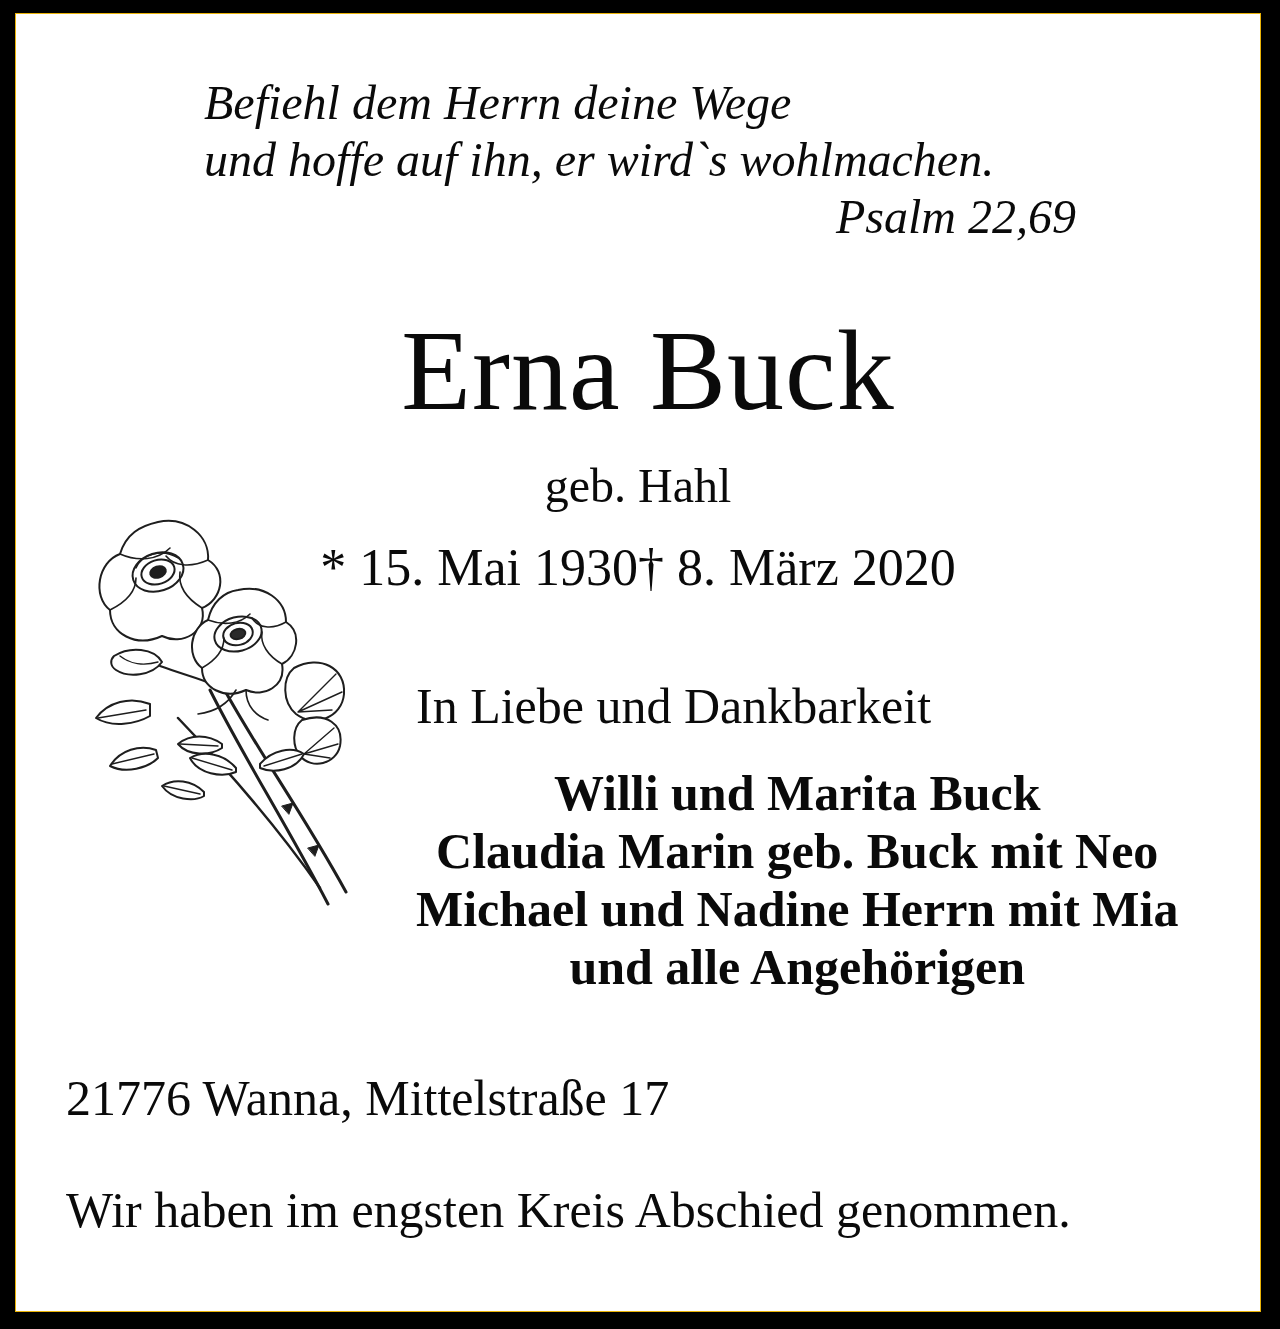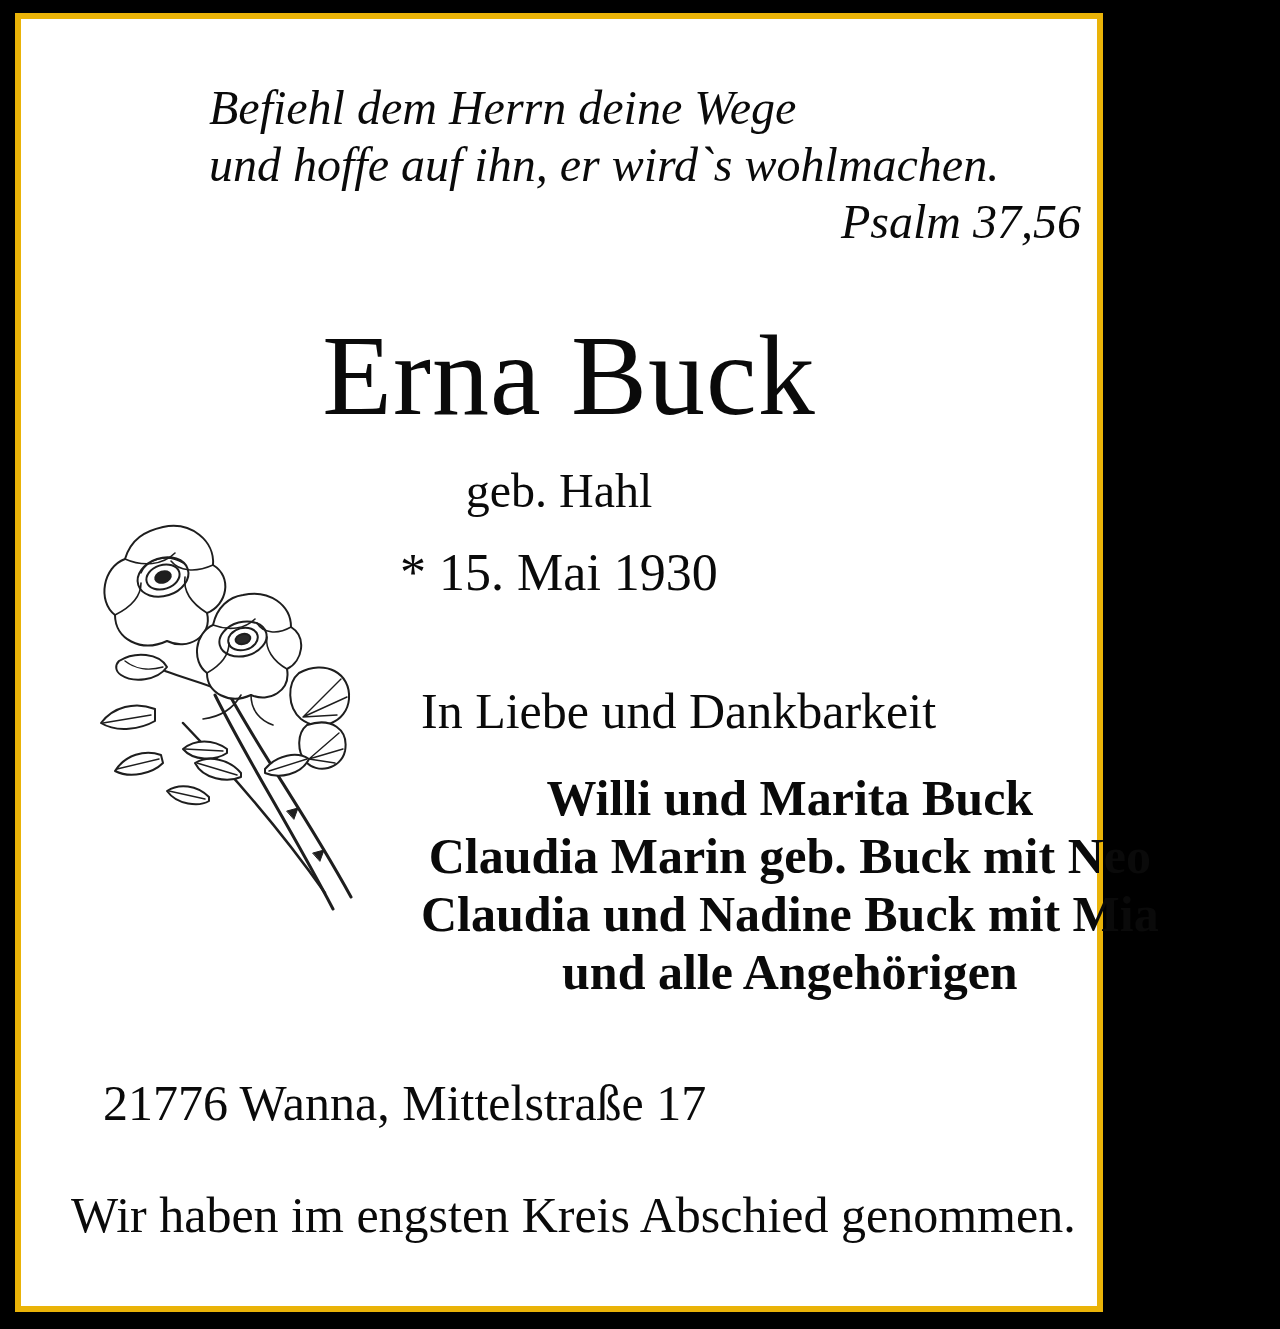--- a/index.html
+++ b/index.html
@@ -10,23 +10,23 @@
   }
   .stage {
     position: relative;
     width: 1280px; height: 1329px;
     background: #000000;
     overflow: hidden;
   }
   .card {
     position: absolute;
     left: 15px; top: 13px;
-    width: 1088px; height: 1299px;
+    width: 1246px; height: 1299px;
     background: #ffffff;
-    border: 6px solid #eab308;
+    border: 1px solid #eab308;
     box-sizing: border-box;
     color: #0a0a0a;
   }
   .quote-block {
     position: absolute;
     left: 188px; top: 60px;
     width: 872px;
     font-style: italic;
     font-size: 48px;
     line-height: 57px;
@@ -78,47 +78,47 @@
     font-weight: bold;
     line-height: 58px;
     white-space: nowrap;
     text-align: center;
   }
   .address {
     position: absolute;
     left: 50px; top: 1055px;
     font-size: 50px;
     white-space: nowrap;
-    margin-left: 32px;
   }
   .closing {
     position: absolute;
     left: 50px; top: 1167px;
     font-size: 50px;
     white-space: nowrap;
   }
 </style>
 </head>
 <body>
 
 <div class="stage">
   <div class="card">
 
     <div class="quote-block">
       <div>Befiehl dem Herrn deine Wege</div>
       <div>und hoffe auf ihn, er wird`s wohlmachen.</div>
-      <div class="quote-attribution">Psalm 37,56</div>
+      <div class="quote-attribution">Psalm 22,69</div>
     </div>
 
     <h1 class="deceased-name">Erna Buck</h1>
 
     <div class="maiden-name">geb. Hahl</div>
 
     <div class="life-dates">
       <span>* 15. Mai 1930</span>
+      <span>† 8. März 2020</span>
     </div>
 
     <svg class="rose" viewBox="0 0 300 410" xmlns="http://www.w3.org/2000/svg">
       <g stroke="#1e1e1e" fill="none" stroke-width="2" stroke-linejoin="round" stroke-linecap="round">
 
         <path d="M132,172 C168,240 214,302 260,386" stroke-width="3"></path>
         <path d="M124,184 C158,252 198,314 242,398" stroke-width="3"></path>
         <path d="M92,212 C140,262 192,322 234,382" stroke-width="2.5"></path>
         <path d="M196,300 l11,-3 -4,11 z" fill="#1e1e1e" stroke-width="1"></path>
         <path d="M222,342 l11,-3 -4,11 z" fill="#1e1e1e" stroke-width="1"></path>
@@ -166,21 +166,21 @@
         <path d="M150,184 C142,198 128,206 112,208" stroke-width="1.6"></path>
         <path d="M160,184 C160,200 170,210 182,214" stroke-width="1.6"></path>
       </g>
     </svg>
 
     <div class="tribute">In Liebe und Dankbarkeit</div>
 
     <div class="family">
       <div>Willi und Marita Buck</div>
       <div>Claudia Marin geb. Buck mit Neo</div>
-      <div>Claudia und Nadine Buck mit Mia</div>
+      <div>Michael und Nadine Herrn mit Mia</div>
       <div>und alle Angehörigen</div>
     </div>
 
     <div class="address">21776 Wanna, Mittelstraße 17</div>
 
     <div class="closing">Wir haben im engsten Kreis Abschied genommen.</div>
 
   </div>
 </div>
 

